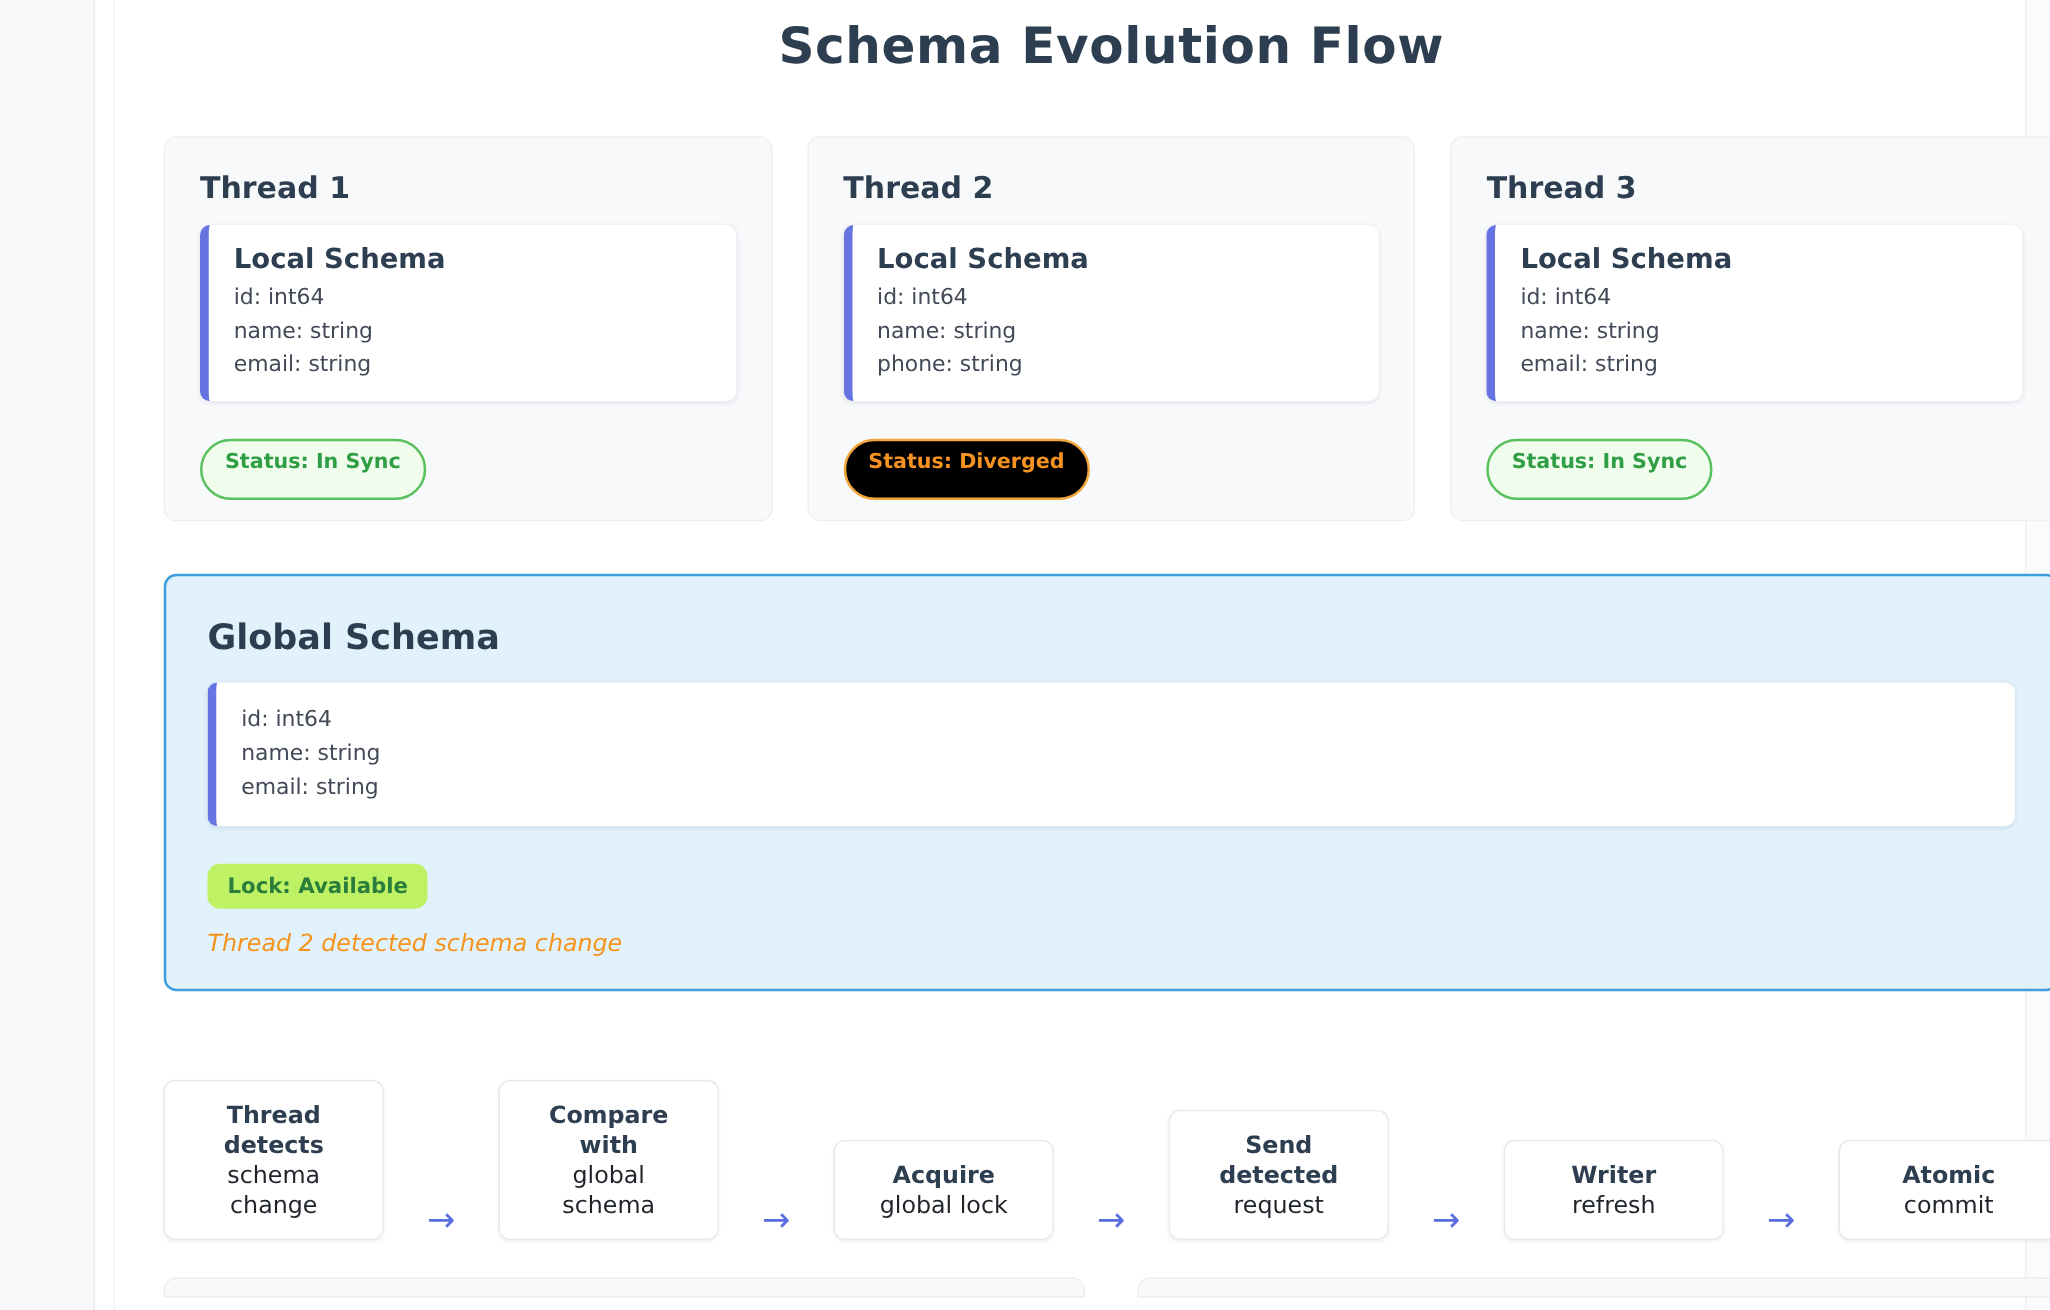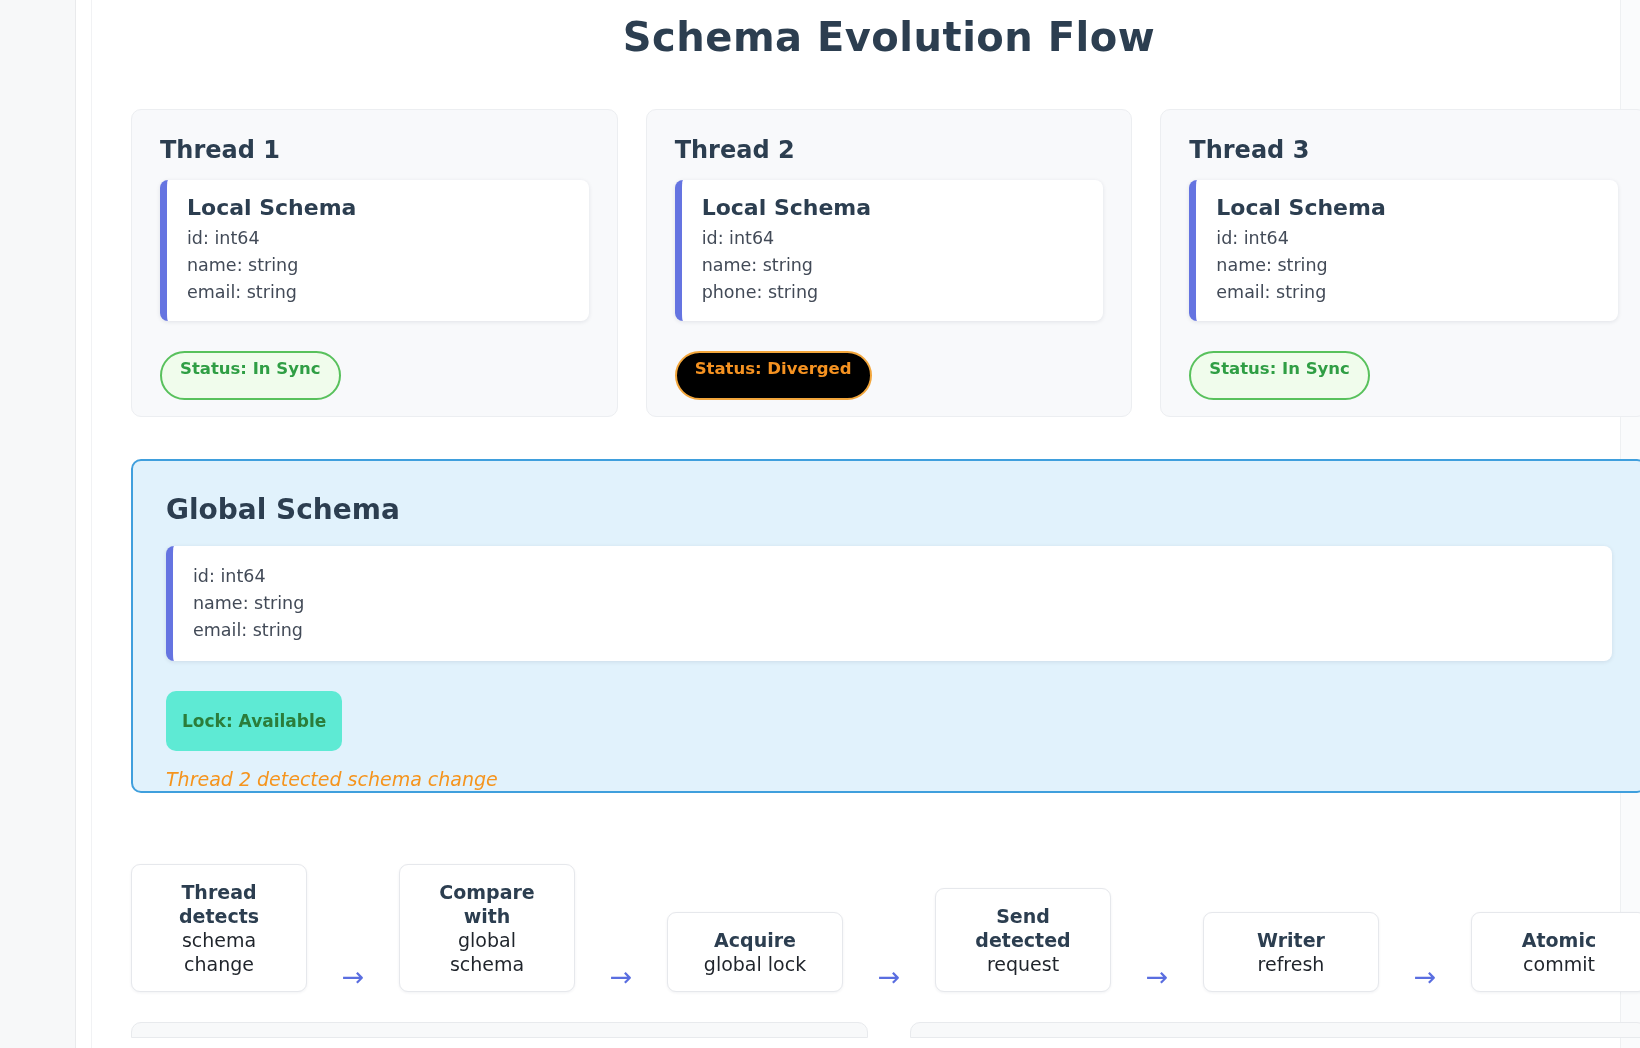--- a/index.html
+++ b/index.html
@@ -84,24 +84,24 @@
     height: 334px;
   }
   .global-title {
     font-size: 28px; font-weight: 700; color: #2c3e50;
     margin-bottom: 20px;
   }
   .global-box .schema-box { padding: 17px 20px; }
   .lock-badge {
     display: inline-block;
     margin-top: 30px;
-    background: #5eead4;
+    background: #bef264;
     color: #2b7d3b;
     font-size: 17px; font-weight: 700;
-    padding: 20px 16px;
+    padding: 8px 16px;
     border-radius: 10px;
   }
   .event-msg {
     margin-top: 17px;
     font-size: 19px; font-style: italic; color: #f5941d;
   }
   
   .flow-row {
     margin-top: 71px;
     display: flex; align-items: flex-end; justify-content: space-between;

